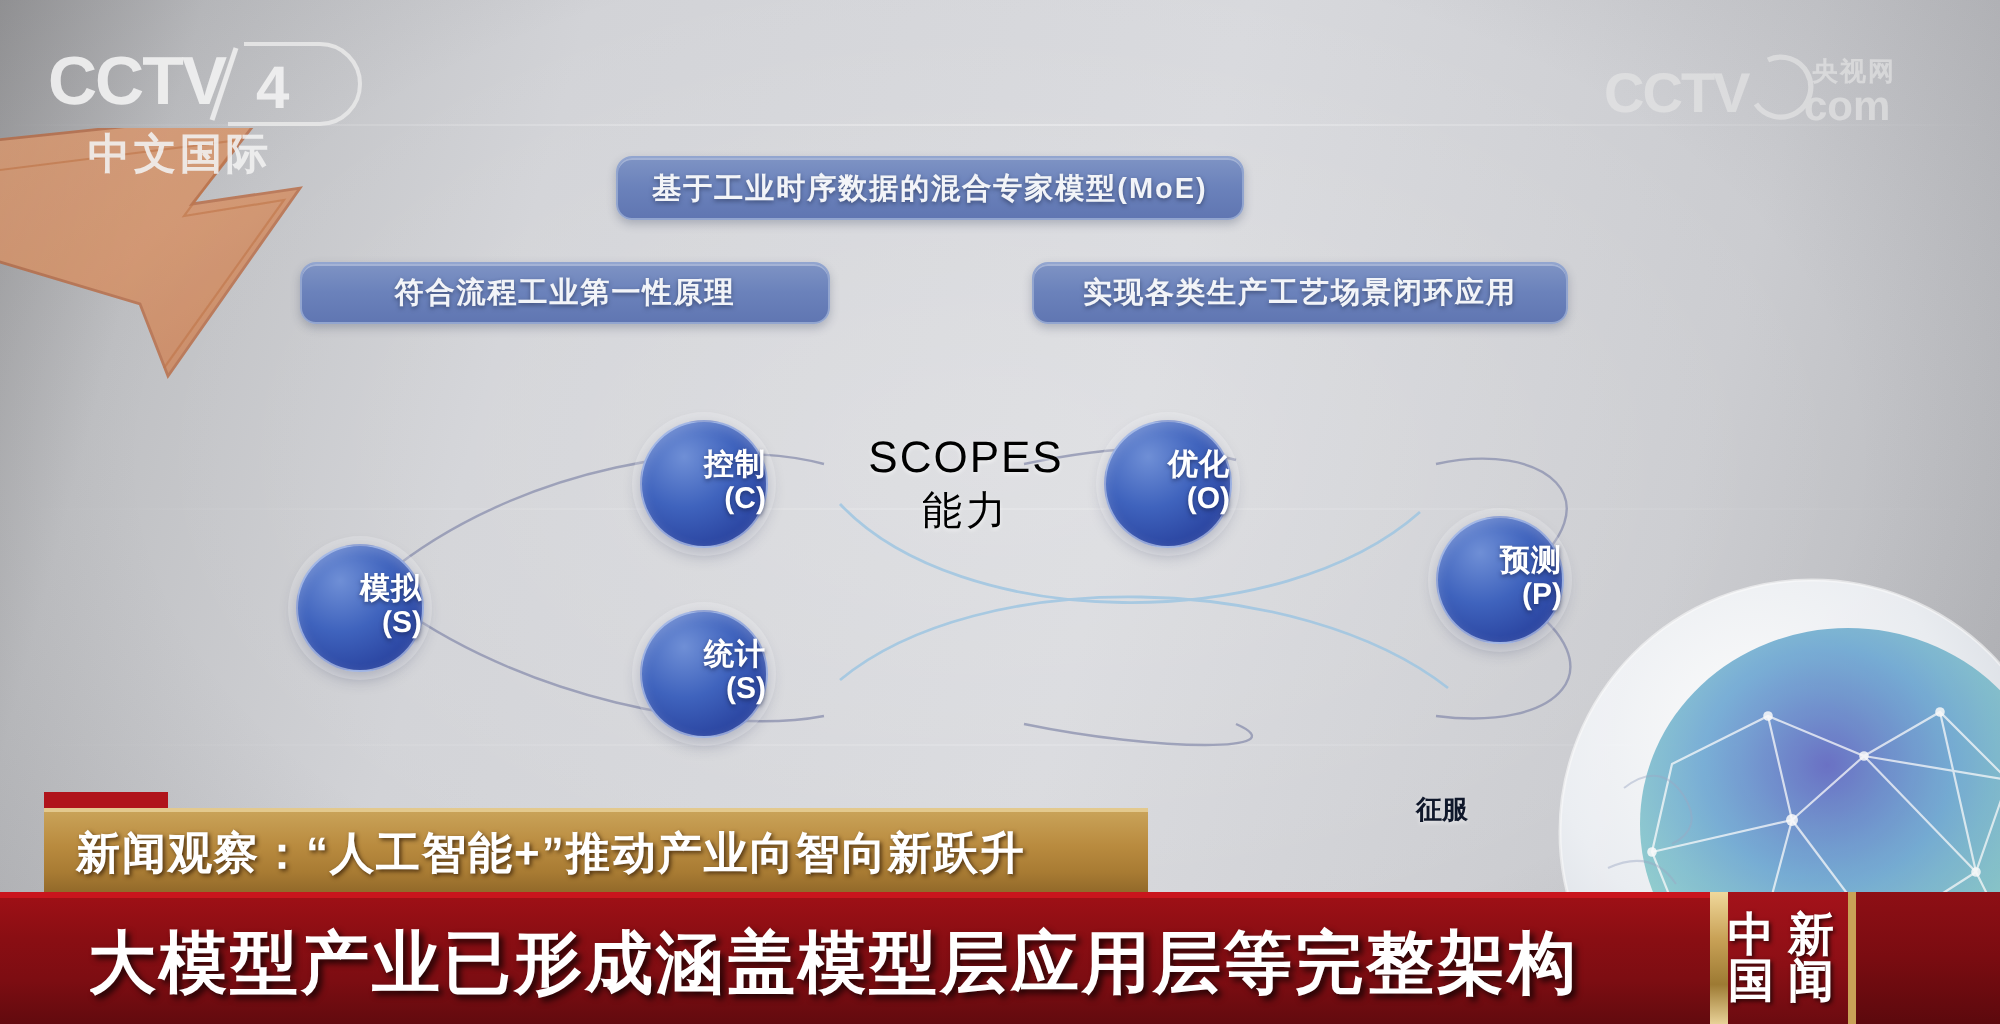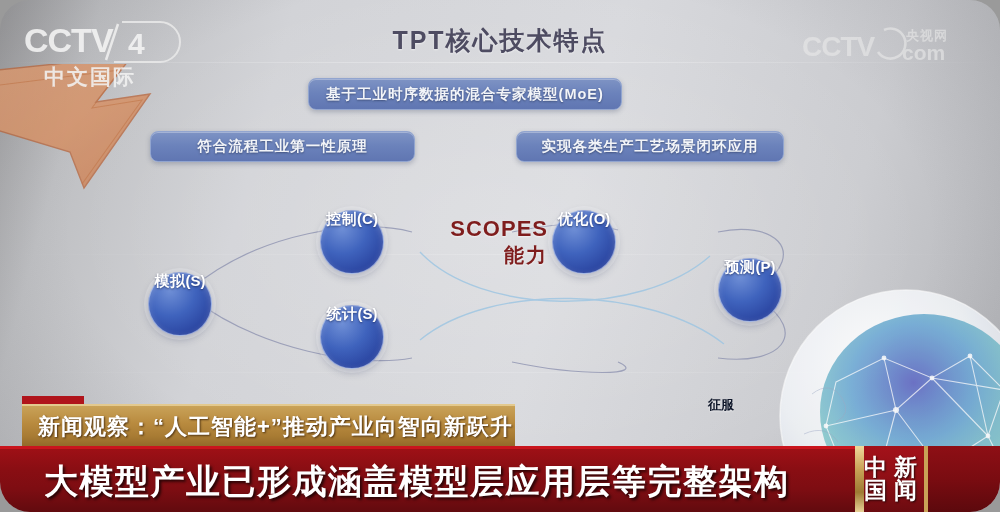--- a/index.html
+++ b/index.html
@@ -1,21 +1,21 @@
 <!DOCTYPE html>
 <html><head>
 <meta charset="utf-8">
 <style>
   html,body{margin:0;padding:0;}
   body{
     width:1000px;height:512px;overflow:hidden;
     font-family:"Liberation Sans","DejaVu Sans",sans-serif;
     background:#9a9a9a;
   }
-  #stage{position:relative;width:1000px;height:512px;overflow:hidden;border-radius:30px;}
+  #stage{position:relative;width:1000px;height:512px;overflow:hidden;}
   .wall2{
     position:absolute;inset:0;
     background:linear-gradient(105deg,#9c9c9e 0%,#bfc0c3 9%,#d2d3d7 26%,#d8d9dd 55%,#cbccd0 80%,#b2b3b7 100%);
   }
   .wall-vig{
     position:absolute;inset:0;
     background:radial-gradient(ellipse 78% 90% at 50% 45%, rgba(255,255,255,.20) 0%, rgba(255,255,255,0) 55%, rgba(60,60,65,.22) 100%);
   }
   .wall-seam{
     position:absolute;left:0;right:0;height:1px;
@@ -50,50 +50,50 @@
   #pill-right{left:516px;top:131px;width:266px;height:29px;}
 
   
   .scopes-svg{position:absolute;left:120px;top:190px;width:720px;height:200px;}
   .node{
     position:absolute;width:62px;height:62px;border-radius:50%;
     background:radial-gradient(circle at 34% 28%, #6f8fd6 0%, #3f63bd 42%, #2a44a0 78%, #23378c 100%);
     border:1px solid rgba(230,238,255,.55);
     box-shadow:0 0 0 4px rgba(255,255,255,.22), 0 3px 8px rgba(40,50,90,.35),
                inset 0 2px 6px rgba(255,255,255,.22);
-    display:flex;flex-direction:row;align-items:flex-start;justify-content:center;
+    display:flex;flex-direction:column;align-items:flex-end;justify-content:center;
     color:#fff;line-height:1.12;text-shadow:0 1px 2px rgba(20,30,70,.6);
   }
   .node .zh{font-size:15px;font-weight:bold;letter-spacing:.5px;}
   .node .en{font-size:15px;font-weight:bold;}
   #node-s1{left:148px;top:272px;}
   #node-c {left:320px;top:210px;}
   #node-o {left:552px;top:210px;}
   #node-p {left:718px;top:258px;}
   #node-s2{left:320px;top:305px;}
   #node-e {left:552px;top:305px;}
 
   .center-label{
-    position:absolute;left:418px;top:216px;width:130px;text-align:right;
-    color:#7f1d1d;font-weight:bold;text-shadow:0 1px 2px rgba(255,255,255,.6);
+    position:absolute;left:418px;top:216px;width:130px;text-align:center;
+    color:#000000;font-weight:normal;text-shadow:0 1px 2px rgba(255,255,255,.6);
   }
   .center-label .l1{font-size:22px;letter-spacing:1px;}
   .center-label .l2{font-size:20px;letter-spacing:2px;}
 
   
   .conquer{
     position:absolute;left:666px;top:398px;width:110px;text-align:center;
     color:#0f172a;font-size:13px;font-weight:bold;line-height:1.15;
     text-shadow:0 1px 2px rgba(255,255,255,.5);
   }
   .conquer .l2{display:block;margin-top:34px;}
 
   
   .lt-subbar{
-    position:absolute;left:22px;top:404px;width:493px;height:42px;
+    position:absolute;left:22px;top:404px;width:552px;height:42px;
     background:linear-gradient(180deg,#c9a258 0%,#b98b3f 40%,#a87b33 72%,#8e6628 100%);
     border-top:2px solid #e3c98e;border-bottom:2px solid #6d4c1c;
     display:flex;align-items:center;
   }
   .lt-subbar .txt{
     padding-left:16px;color:#ffffff;font-size:22px;font-weight:bold;letter-spacing:1px;
     text-shadow:1px 1px 2px rgba(60,35,10,.85);white-space:nowrap;
   }
   .lt-redstub{
     position:absolute;left:22px;top:396px;width:62px;height:9px;background:#b0141b;
@@ -216,21 +216,20 @@
     <text x="22" y="66" font-family="'Liberation Sans',sans-serif" font-size="21" font-weight="bold" fill="#f2f2f2" letter-spacing="2">中文国际</text>
   </svg>
 
   <svg class="logo-tr" viewBox="0 0 180 46">
     <text x="0" y="34" font-family="'Liberation Sans',sans-serif" font-size="28" font-weight="bold" fill="#e8e8e8" letter-spacing="-1">CCTV</text>
     <path d="M76 30 a15 15 0 1 0 6 -22" fill="none" stroke="#e8e8e8" stroke-width="2.6"></path>
     <text x="104" y="18" font-family="'Liberation Sans',sans-serif" font-size="13" font-weight="bold" fill="#e8e8e8" letter-spacing="1">央视网</text>
     <text x="100" y="38" font-family="'Liberation Sans',sans-serif" font-size="21" font-weight="bold" fill="#e8e8e8">com</text>
   </svg>
 
-  <div class="slide-title">TPT核心技术特点</div>
 
   <div class="pill" id="pill-moe">基于工业时序数据的混合专家模型(MoE)</div>
   <div class="pill" id="pill-left">符合流程工业第一性原理</div>
   <div class="pill" id="pill-right">实现各类生产工艺场景闭环应用</div>
 
   <svg class="scopes-svg" viewBox="0 0 720 200">
     <g fill="none" stroke="#8a8fae" stroke-width="1.2" opacity=".75">
       <path d="M72 98 C 140 42, 240 28, 292 42"></path>
       <path d="M392 42 C 440 32, 470 32, 498 40"></path>
       <path d="M598 42 C 652 30, 690 60, 640 98"></path>

